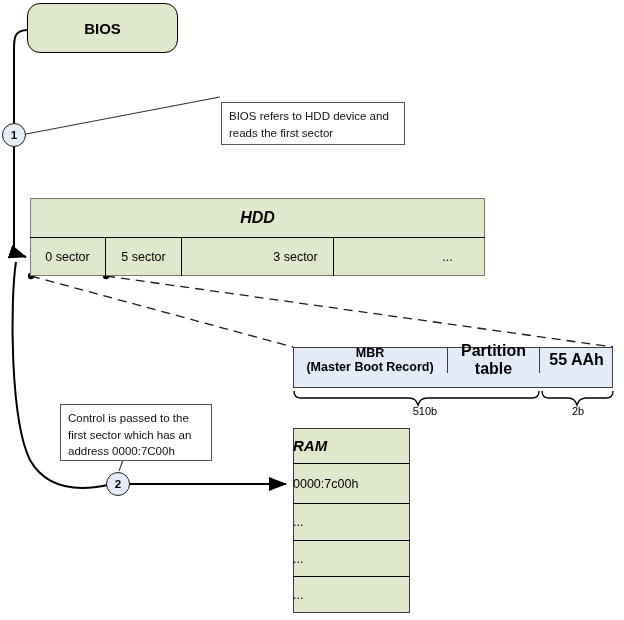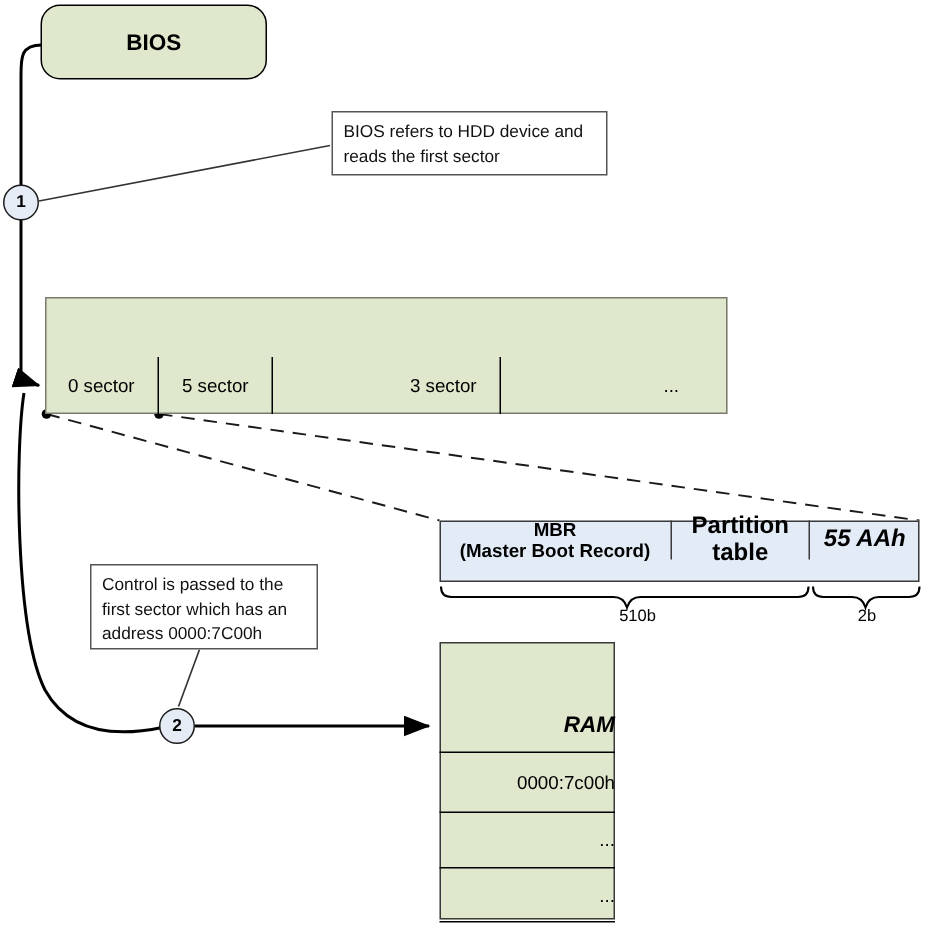--- a/index.html
+++ b/index.html
@@ -19,37 +19,37 @@
         justify-content:center;font-size:16px;font-weight:bold;font-style:italic;color:#000;
         border-bottom:1.3px solid #000;box-sizing:border-box;}
   .sector{position:absolute;top:238px;height:38px;display:flex;align-items:center;justify-content:center;
         font-size:12.5px;color:#000;box-sizing:border-box;border-right:1.3px solid #000;}
   .sector.last{border-right:none;}
 
   
   #mbrrow{left:293px;top:347px;width:320px;height:41px;border:1.4px solid #3a3a3a;background:#e3ebf6;}
   .mbrcell{position:absolute;top:347px;height:26px;display:flex;align-items:center;justify-content:center;
         text-align:center;box-sizing:border-box;border-right:1.3px solid #3a3a3a;line-height:1.15;}
-  .mbrcell.last{border-right:none;font-style:italic;}
+  .mbrcell.last{border-right:none;}
   #mbr-c0{left:293px;width:155px;font-size:12.5px;font-weight:bold;}
   #mbr-c1{left:448px;width:92px;font-size:16px;font-weight:bold;}
   #mbr-c2{left:540px;width:73px;font-size:16px;font-weight:bold;}
 
   .bracelabel{position:absolute;font-size:11px;color:#000;text-align:center;}
 
   
   #ram{left:293px;top:428px;width:117px;height:185px;border:1.5px solid #3a3a3a;background:#dfe7cc;}
-  .ramcell{position:absolute;left:293px;width:117px;display:flex;align-items:center;justify-content:flex-end;
-        font-size:12.5px;color:#000;box-sizing:border-box;border-bottom:1.4px solid #000;margin-top:38px;}
+  .ramcell{position:absolute;left:293px;width:117px;display:flex;align-items:center;justify-content:flex-start;
+        font-size:12.5px;color:#000;box-sizing:border-box;border-bottom:1.4px solid #000;}
   .ramcell.last{border-bottom:none;}
   #ram-h{top:428px;height:36px;font-size:15px;font-weight:bold;font-style:italic;}
 
   
   .note{position:absolute;box-sizing:border-box;border:1px solid #555;background:#fff;
-        font-size:11.5px;color:#111;line-height:1.45;padding:5px 7px;text-align:left;}
+        font-size:11.5px;color:#111;line-height:1.45;padding:5px 7px;text-align:left;margin-top:28px;}
   #note1{left:221px;top:74px;width:184px;height:43px;}
   #note2{left:60px;top:376px;width:152px;height:57px;}
 
   
   .marker{position:absolute;width:24px;height:24px;border-radius:50%;border:1.6px solid #1d1d1d;
         background:#e5ecf6;display:flex;align-items:center;justify-content:center;
         font-size:11.5px;font-weight:bold;color:#000;box-sizing:border-box;}
   #m1{left:2px;top:123px;}
   #m2{left:106px;top:472px;}
 </style>
@@ -92,20 +92,23 @@
 
   <div class="note" id="note1">
     <span>BIOS refers to HDD device and reads the first sector</span>
   </div>
 
   <div class="marker" id="m1">
     <span>1</span>
   </div>
 
   <div class="box" id="hdd"></div>
+  <div id="hdd-title">
+    <span>HDD</span>
+  </div>
   <div class="sector" style="left:30px;width:76px;">
       <span>0 sector</span>
     </div>
   <div class="sector" style="left:106px;width:76px;">
       <span>5 sector</span>
     </div>
   <div class="sector" style="left:258px;width:76px;">
       <span>3 sector</span>
     </div>
   <div class="sector last" style="left:410px;width:75px;">

